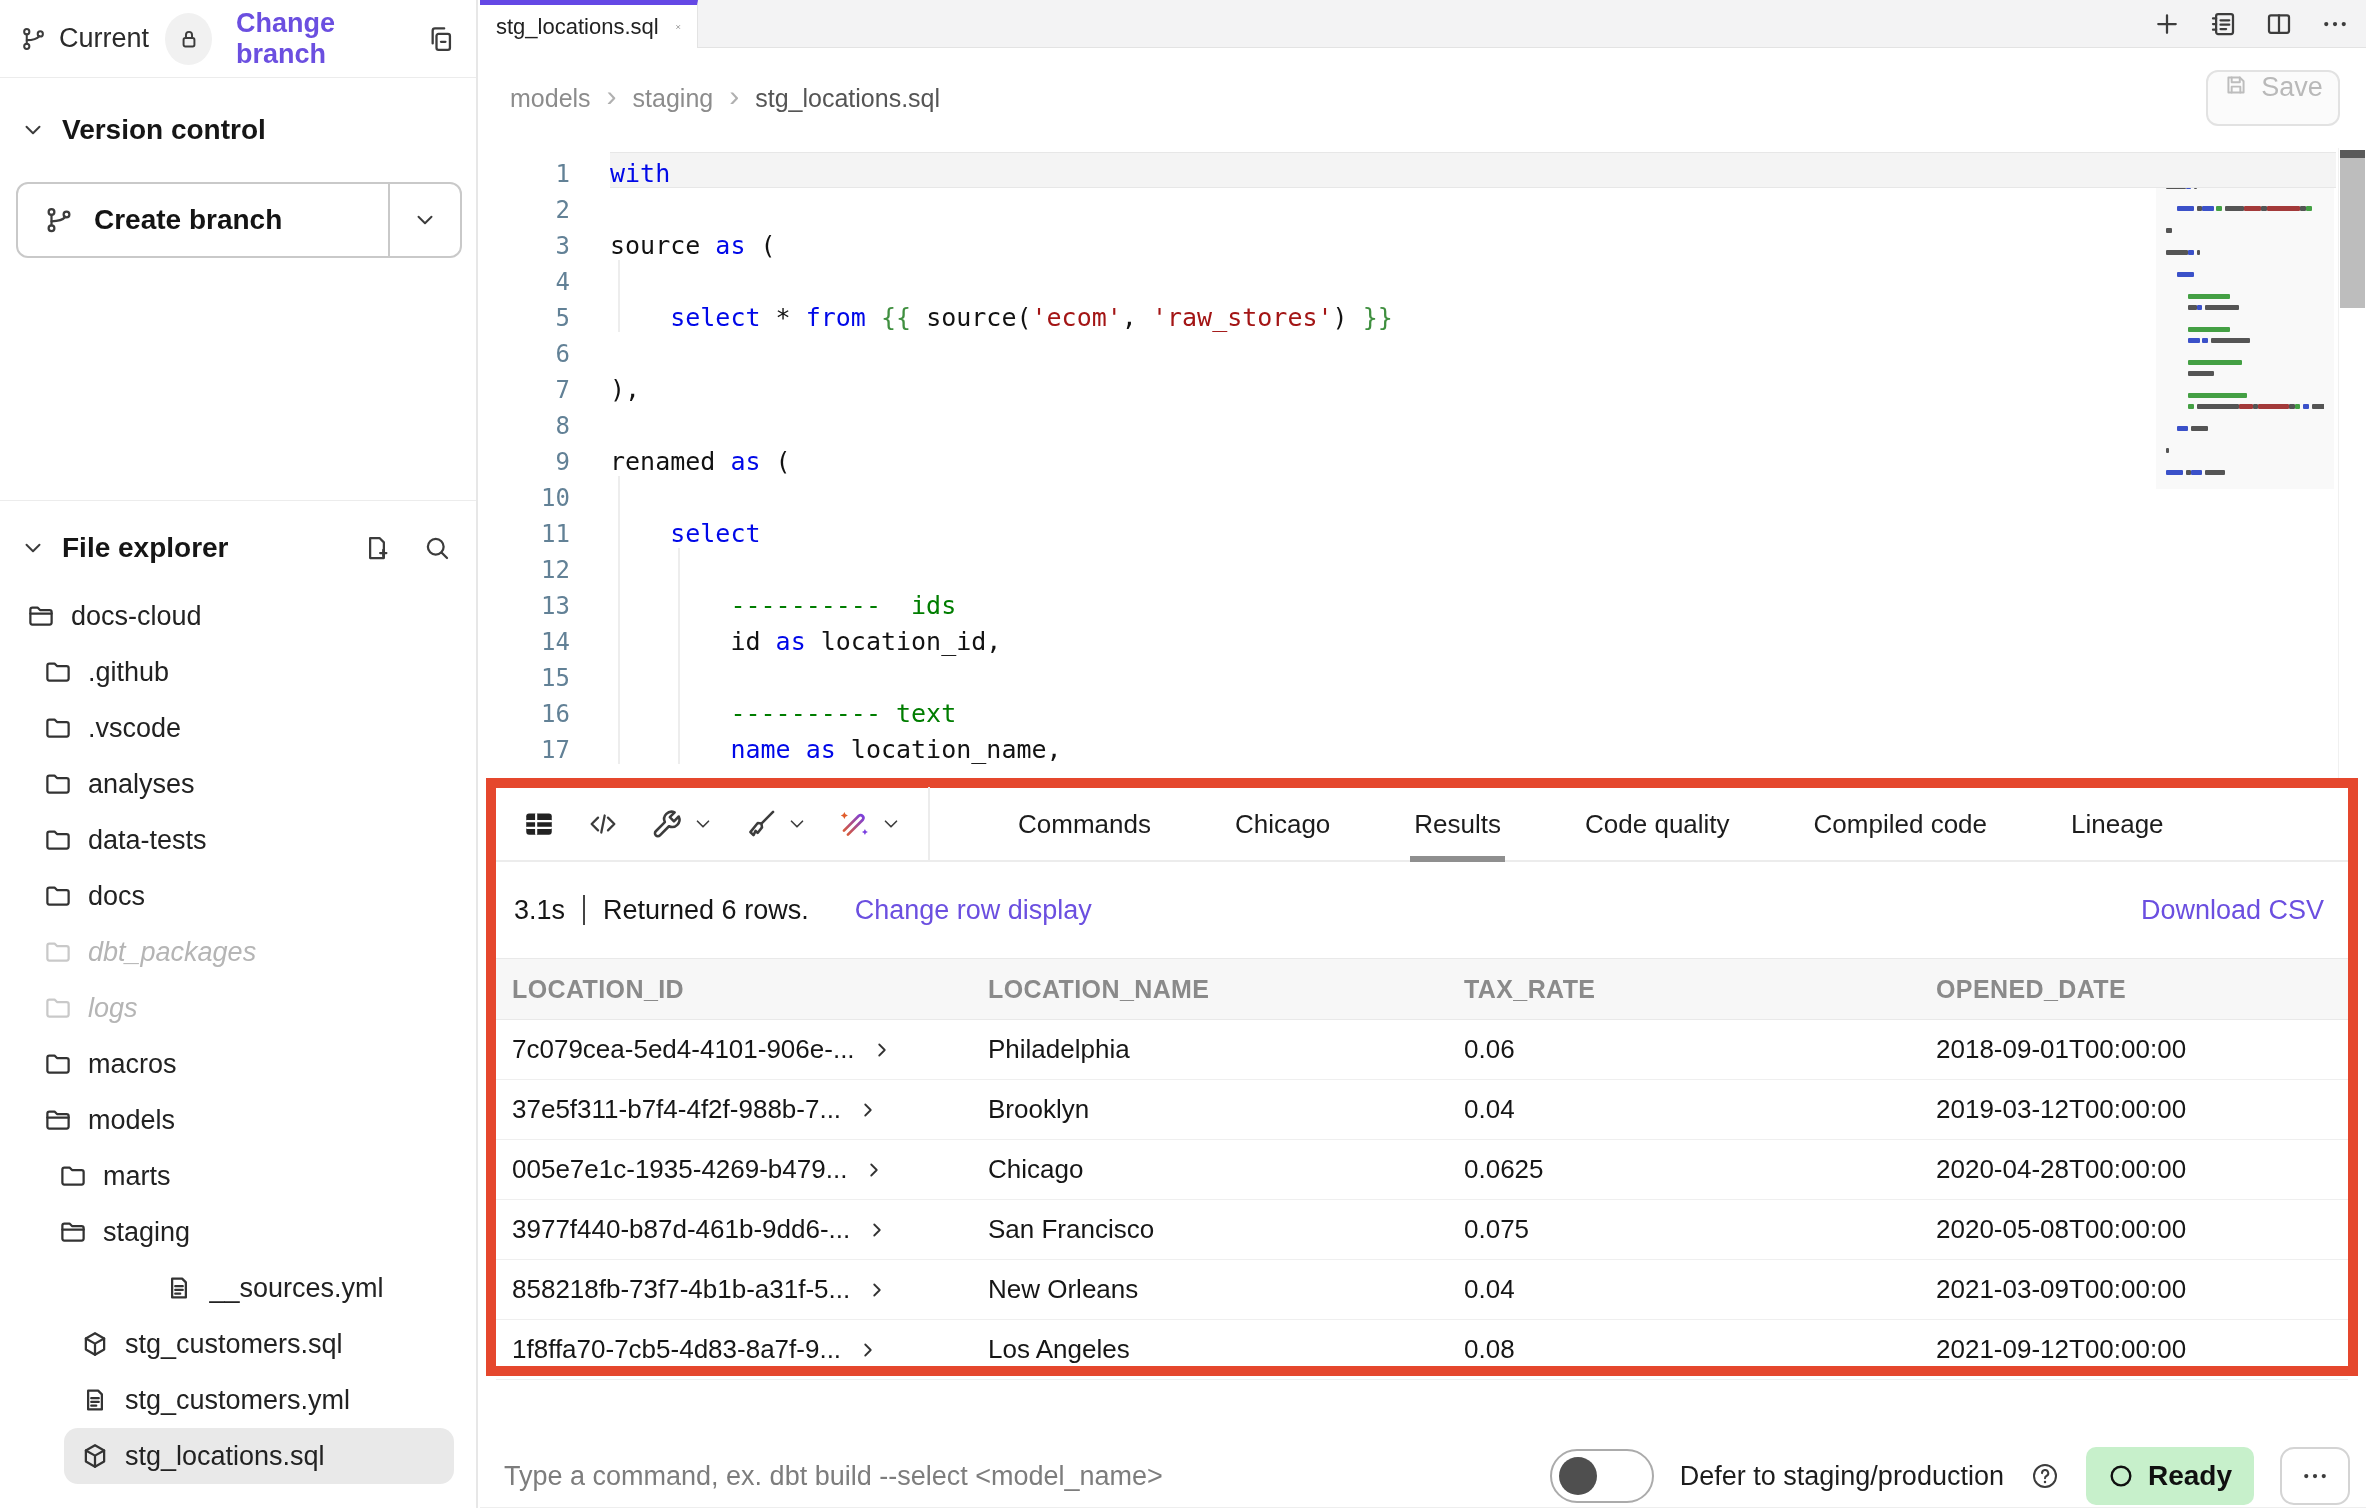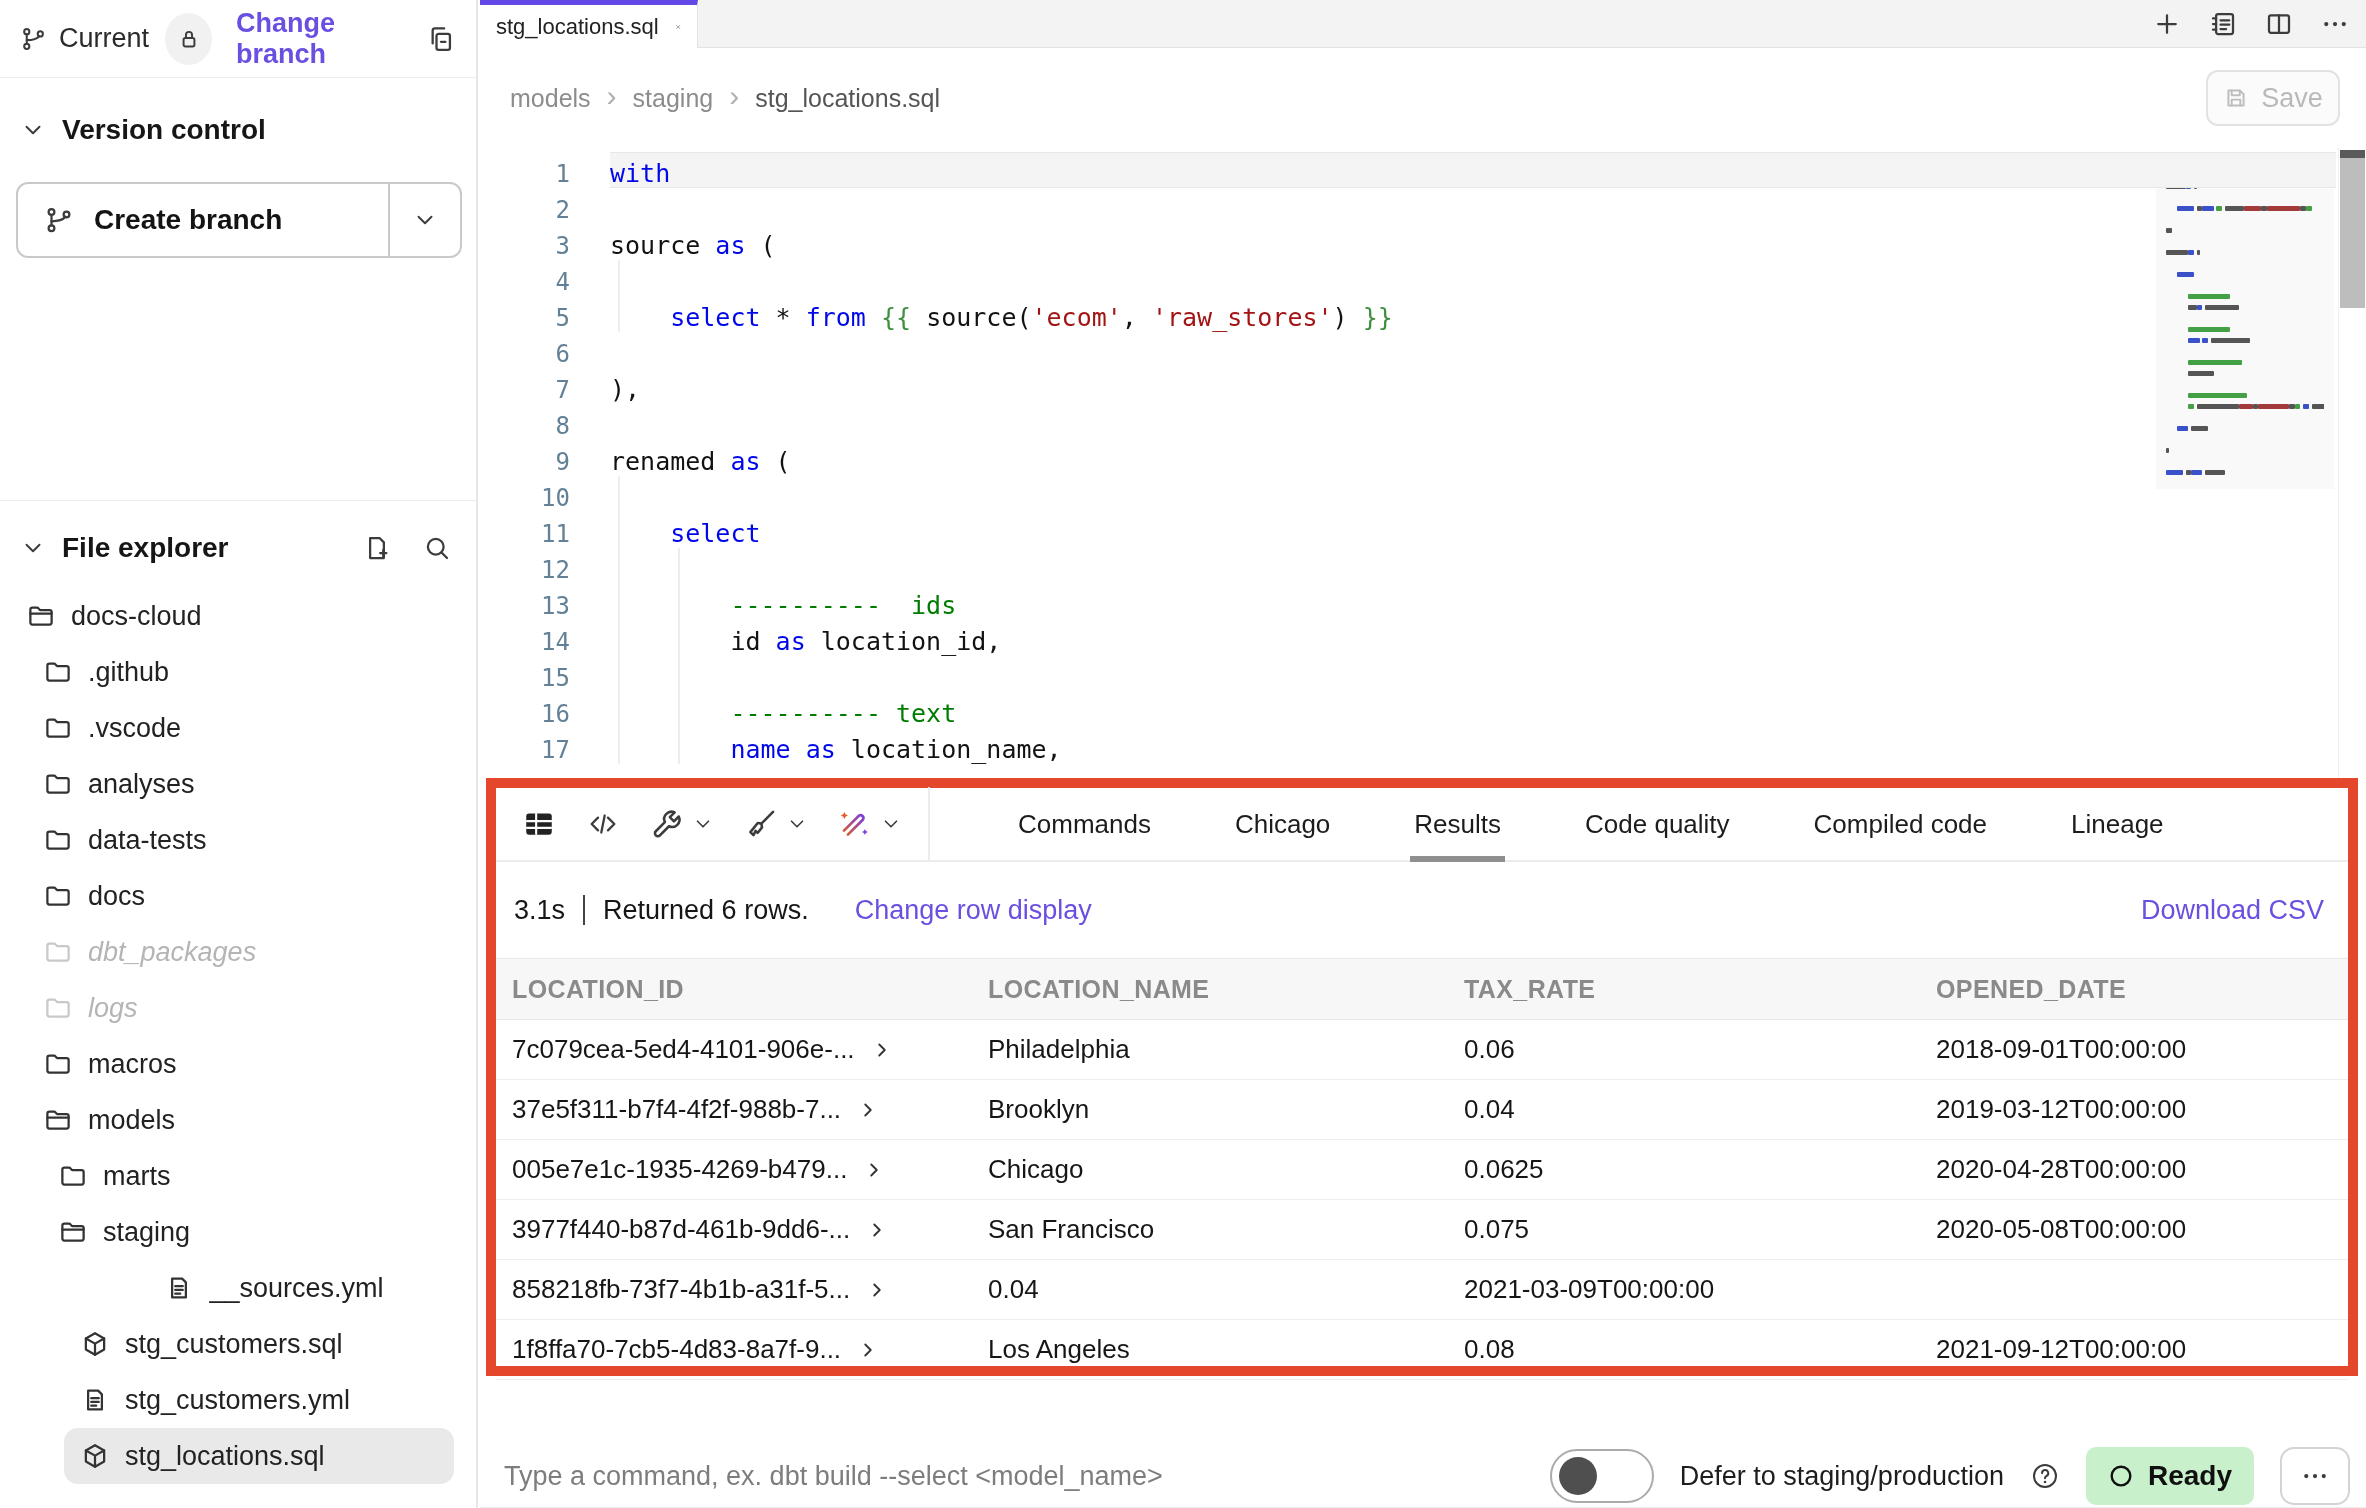--- a/index.html
+++ b/index.html
@@ -38,21 +38,21 @@
   .tabbar{position:absolute;left:480px;top:0;width:1886px;height:48px;background:#f3f3f4;border-bottom:1px solid #e3e3e3}
   .tab{position:absolute;left:0;top:0;width:218px;height:48px;background:#fff;border-top:5px solid #6448e5;
        border-right:1px solid #e3e3e3;display:flex;align-items:center;gap:16px;padding:0 16px;font-size:22px;color:#222;cursor:pointer}
   .tab-label{white-space:nowrap}
   .tab-actions{position:absolute;right:16px;top:0;height:48px;display:flex;align-items:center;gap:26px}
   .crumb-row{position:absolute;left:480px;top:48px;width:1886px;height:100px;background:#fff}
   .breadcrumb{position:absolute;left:30px;top:0;height:100px;display:flex;align-items:center;gap:16px;font-size:25px;color:#8c8c8c}
   .crumb:last-child{color:#555}
   .crumb-sep{color:#b0b0b0;font-size:30px;line-height:1;padding-bottom:4px}
   .save-btn{position:absolute;right:26px;top:22px;width:134px;height:56px;border:2px solid #e2e2e2;border-radius:12px;background:#fbfbfb;
-            display:flex;align-items:center;justify-content:center;gap:12px;font-size:27px;color:#b9b9b9;cursor:default}
+            display:flex;align-items:flex-start;justify-content:center;gap:12px;font-size:27px;color:#b9b9b9;cursor:default}
   .save-btn .icon{color:#bdbdbd}
 
   
   .editor{position:absolute;left:480px;top:148px;width:1886px;height:630px;background:#fff;overflow:hidden}
   .code-lines{position:absolute;left:0;top:4px;right:0}
   .code-line{position:relative;height:36px;line-height:44px;font-family:"DejaVu Sans Mono",monospace;font-size:25px;white-space:pre}
   .gutter{display:inline-block;width:130px;padding-right:40px;text-align:right;color:#628196;font-size:24px;position:relative;z-index:2}
   .ct{position:relative;z-index:2}
   .tok-kw{color:#0008e8}.tok-pl{color:#121212}.tok-str{color:#a31515}.tok-cmt{color:#007d00}.tok-jj{color:#3f8f3f}
   .hl{position:absolute;left:130px;right:30px;top:0;bottom:0;background:#f4f4f4;border-top:1px solid #e7e7e7;border-bottom:1px solid #e7e7e7;z-index:1}
@@ -579,20 +579,21 @@
       </div>
       <div class="rt-row">
         <div class="rt-cell id-cell">
           <span>858218fb-73f7-4b1b-a31f-5...</span>
           <span class="icon expander">
             <svg viewBox="0 0 24 24" fill="none" stroke="currentColor" stroke-width="1.8" stroke-linecap="round" stroke-linejoin="round">
               <path d="M9 6l6 6-6 6" stroke-width="2"></path>
             </svg>
           </span>
         </div>
+        <div class="rt-cell">New Orleans</div>
         <div class="rt-cell">0.04</div>
         <div class="rt-cell">2021-03-09T00:00:00</div>
       </div>
       <div class="rt-row">
         <div class="rt-cell id-cell">
           <span>1f8ffa70-7cb5-4d83-8a7f-9...</span>
           <span class="icon expander">
             <svg viewBox="0 0 24 24" fill="none" stroke="currentColor" stroke-width="1.8" stroke-linecap="round" stroke-linejoin="round">
               <path d="M9 6l6 6-6 6" stroke-width="2"></path>
             </svg>

